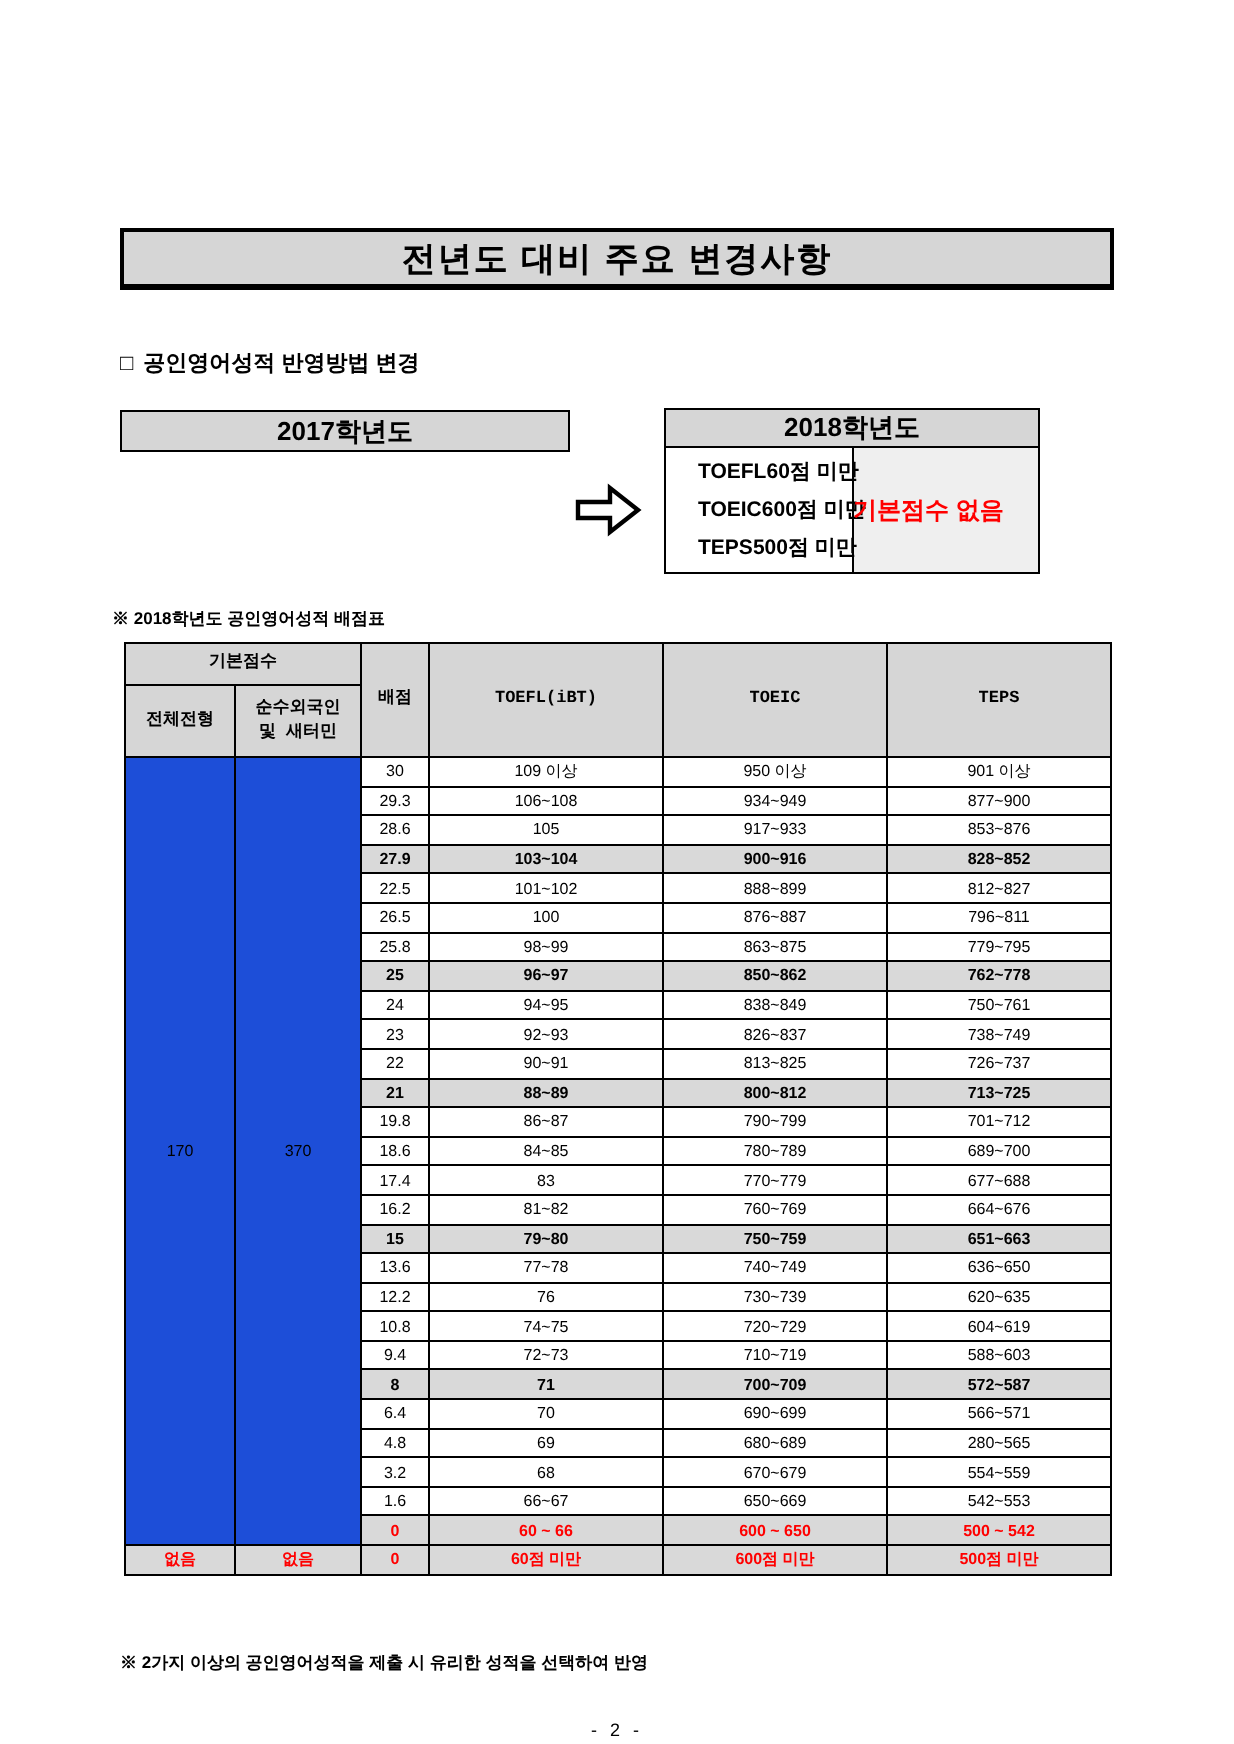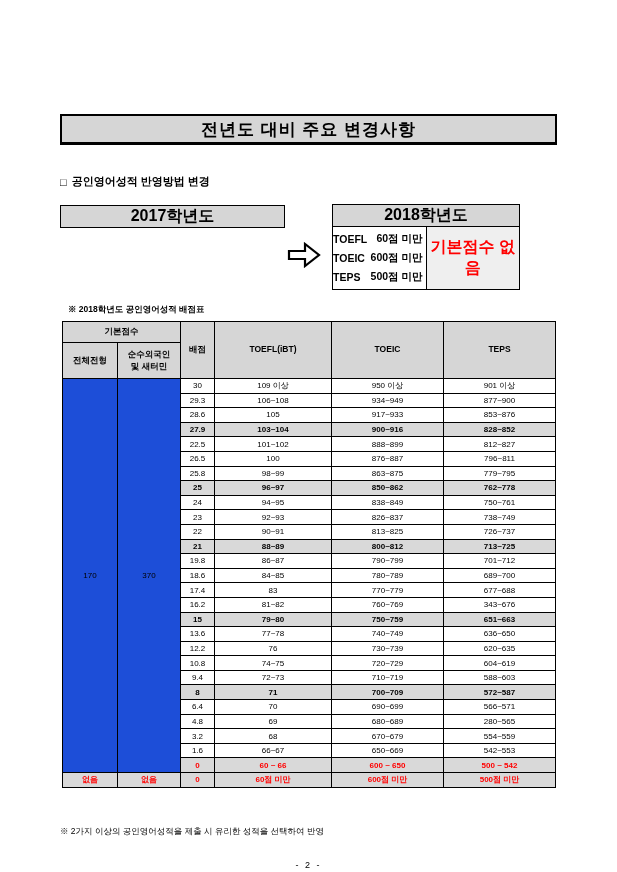--- a/index.html
+++ b/index.html
@@ -32,75 +32,75 @@
     position: absolute;
     left: 60px; top: 134px;
     font-size: 11px; font-weight: bold;
     display: flex; align-items: center; gap: 5px;
   }
 
   
   table.cmp { border-collapse: collapse; table-layout: fixed; }
   table.cmp th, table.cmp td { border: 1.5px solid #000; }
   table.cmp th {
-    background: #d6d6d6; font-size: 16px; font-weight: bold; text-align: center;
+    background: #d6d6d6; font-size: 13px; font-weight: bold; text-align: center;
   }
   .box2017 { position: absolute; left: 60px; top: 165px; width: 225px; }
   .box2017 th { height: 20px; }
   .box2017 td {
     height: 56px; background: #f7f7f7;
     font-size: 10.5px; font-weight: bold; text-align: center; line-height: 1.45;
   }
   .box2017 td.c1 { width: 112px; }
   .box2017 td.c2 { width: 113px; }
 
   .arrow-wrap { position: absolute; left: 287px; top: 200px; width: 34px; height: 30px; }
 
   .box2018 { position: absolute; left: 332px; top: 164px; width: 188px; }
   .box2018 th { height: 19px; }
   .box2018 td { height: 63px; }
   .box2018 td.criteria {
-    width: 110px; background: #ffffff; padding: 2px 3px 2px 0;
+    width: 110px; background: #ffffff; padding: 2px 3px 2px 16px;
     font-size: 10.5px; font-weight: bold;
   }
   .criteria-line { display: flex; align-items: center; height: 19px; }
   .criteria-line .test-name { width: 42px; text-align: left; }
   .criteria-line .test-cond { flex: 1; text-align: right; white-space: nowrap; }
   .box2018 td.no-base {
     width: 116px; background: #efefef;
-    font-size: 16px; font-weight: bold; text-align: center; color: #ff0000;
+    font-size: 12px; font-weight: bold; color: #ff0000;
   }
 
   
   .table-caption {
-    position: absolute; left: 68px; top: 264px;
+    position: absolute; left: 56px; top: 264px;
     font-size: 8.5px; font-weight: bold;
   }
   .score-table {
     position: absolute; left: 62px; top: 281px;
     width: 493px;
     border-collapse: collapse; table-layout: fixed;
     font-size: 8px;
     border: 1.5px solid #000;
   }
   .score-table th, .score-table td {
     border: 1px solid #000; text-align: center; vertical-align: middle; padding: 0;
   }
-  .score-table th { background: #d6d6d6; font-size: 8.5px; font-weight: bold; line-height: 1.3; }
+  .score-table th { background: #d6d6d6; font-size: 8.5px; font-weight: bold; line-height: 1.3; font-family: Liberation Mono, monospace; }
   .score-table thead tr.h1 th { height: 21px; }
   .score-table thead tr.h2 th { height: 36px; }
   .score-table tbody td { height: 14.6px; }
   .score-table tbody td.base { background: #1d4ed8; font-weight: normal; }
   .score-table tbody tr.shaded td { background: #d9d9d9; font-weight: bold; }
   .score-table tbody tr.red td { color: #ff0000; font-weight: bold; }
 
   
   .footnote {
     position: absolute; left: 60px; top: 786px;
-    font-size: 8.5px; font-weight: normal;
+    font-size: 8.5px; font-weight: bold;
   }
   .page-number {
     position: absolute; left: 0; top: 820px; width: 100%;
     text-align: center; font-size: 9px; letter-spacing: 2px;
   }
 </style>
 </head>
 <body>
 
 <div class="page">
@@ -270,21 +270,21 @@
         <tr>
           <td>17.4</td>
           <td>83</td>
           <td>770~779</td>
           <td>677~688</td>
         </tr>
         <tr>
           <td>16.2</td>
           <td>81~82</td>
           <td>760~769</td>
-          <td>343~676</td>
+          <td>664~676</td>
         </tr>
         <tr class="shaded">
           <td>15</td>
           <td>79~80</td>
           <td>750~759</td>
           <td>651~663</td>
         </tr>
         <tr>
           <td>13.6</td>
           <td>77~78</td>

